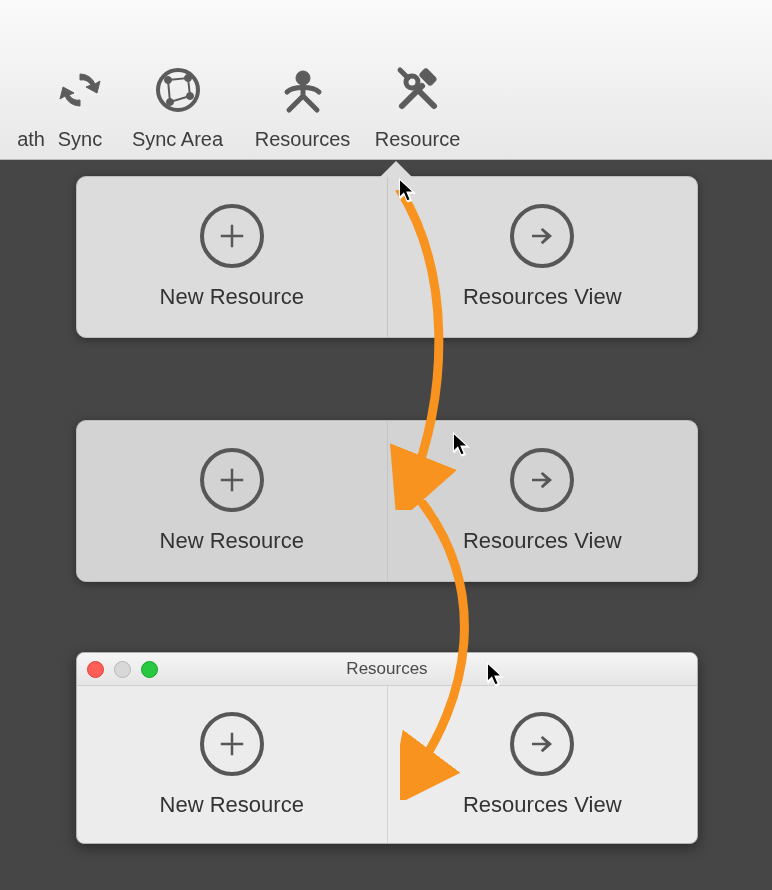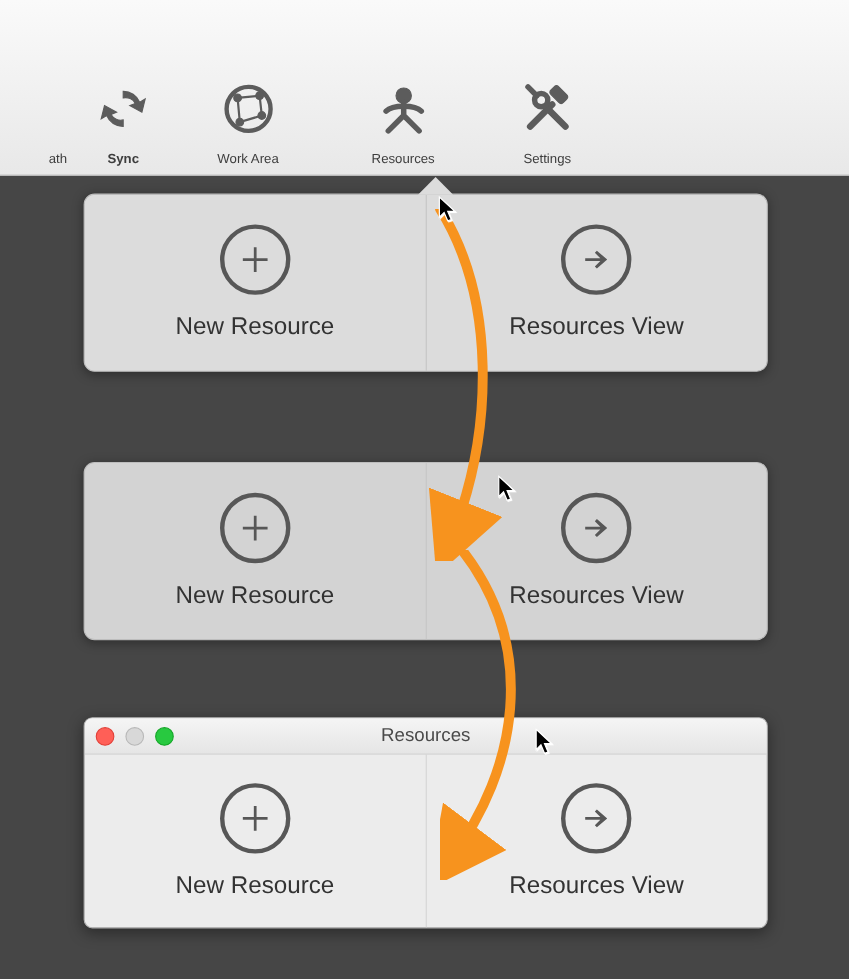--- a/index.html
+++ b/index.html
@@ -21,39 +21,38 @@
     border-bottom: 1px solid #b9b9b9;
     display: flex;
     align-items: flex-end;
     padding-bottom: 8px;
     box-sizing: border-box;
   }
   .tb-item {
     display: flex;
     flex-direction: column;
     align-items: center;
-    font-size: 12px;
+    font-size: 20px;
     color: #3d3d3d;
     user-select: none;
     cursor: default;
-    padding-left: 16px;
   }
   .tb-item .icon-box {
     width: 56px; height: 56px;
     display: flex; align-items: center; justify-content: center;
     margin-bottom: 10px;
   }
   .tb-item svg { fill: #5c5c5c; stroke: #5c5c5c; }
   .tb-label { white-space: nowrap; }
 
   
   #tb-path      { width: 45px;  text-align:center; }
   #tb-path .tb-label { text-align:right; width:45px; }
   #tb-library   { width: 85px;  }
-  #tb-sync      { width: 70px; font-weight: bold;  }
+  #tb-sync      { width: 70px;  }
   #tb-workarea  { width:125px;  }
   #tb-resources { width:125px;  }
   #tb-settings  { width:105px;  }
   #tb-details   { width: 95px;  }
   #tb-inspector { width:122px;  }
 
   
   .popover-notch {
     position: absolute;
     left: 380px; top: 161px;
@@ -171,21 +170,21 @@
     <div class="icon-box">
       <svg viewBox="0 0 48 48" width="48" height="48">
         <circle cx="24" cy="24" r="20" fill="none" stroke="#5c5c5c" stroke-width="4"></circle>
         <circle cx="14" cy="14" r="3.5" fill="#5c5c5c"></circle>
         <circle cx="34" cy="12" r="3.5" fill="#5c5c5c"></circle>
         <circle cx="36" cy="30" r="3.5" fill="#5c5c5c"></circle>
         <circle cx="16" cy="36" r="3.5" fill="#5c5c5c"></circle>
         <path d="M14 14 L34 12 L36 30 L16 36 Z" fill="none" stroke="#5c5c5c" stroke-width="2"></path>
       </svg>
     </div>
-    <div class="tb-label">Work Area</div>
+    <div class="tb-label">Sync Area</div>
   </div>
 
   <div id="tb-resources" class="tb-item">
     <div class="icon-box">
       <svg viewBox="0 0 48 48" width="48" height="48">
         <circle cx="24" cy="12" r="7" fill="#5c5c5c"></circle>
         <path d="M24 18 L24 30 M24 30 L10 44 M24 30 L38 44" stroke="#5c5c5c" stroke-width="5" fill="none" stroke-linecap="round"></path>
         <path d="M8 26 C14 20 34 20 40 26" stroke="#5c5c5c" stroke-width="5" fill="none" stroke-linecap="round"></path>
       </svg>
     </div>
@@ -195,21 +194,21 @@
   <div id="tb-settings" class="tb-item">
     <div class="icon-box">
       <svg viewBox="0 0 48 48" width="48" height="48">
         <path d="M8 40 L28 20" stroke="#5c5c5c" stroke-width="6" stroke-linecap="round"></path>
         <rect x="26" y="6" width="16" height="10" rx="3" fill="#5c5c5c" transform="rotate(45 34 11)"></rect>
         <path d="M40 40 L24 24" stroke="#5c5c5c" stroke-width="6" stroke-linecap="round"></path>
         <circle cx="18" cy="16" r="6" fill="none" stroke="#5c5c5c" stroke-width="5"></circle>
         <path d="M14 12 L6 4" stroke="#5c5c5c" stroke-width="5" stroke-linecap="round"></path>
       </svg>
     </div>
-    <div class="tb-label">Settings</div>
+    <div class="tb-label">Resource</div>
   </div>
 
 
 </div>
 
 <div class="popover-notch"></div>
 
 <div id="panel1" class="panel">
   <div class="half">
     <div class="circle-btn">

